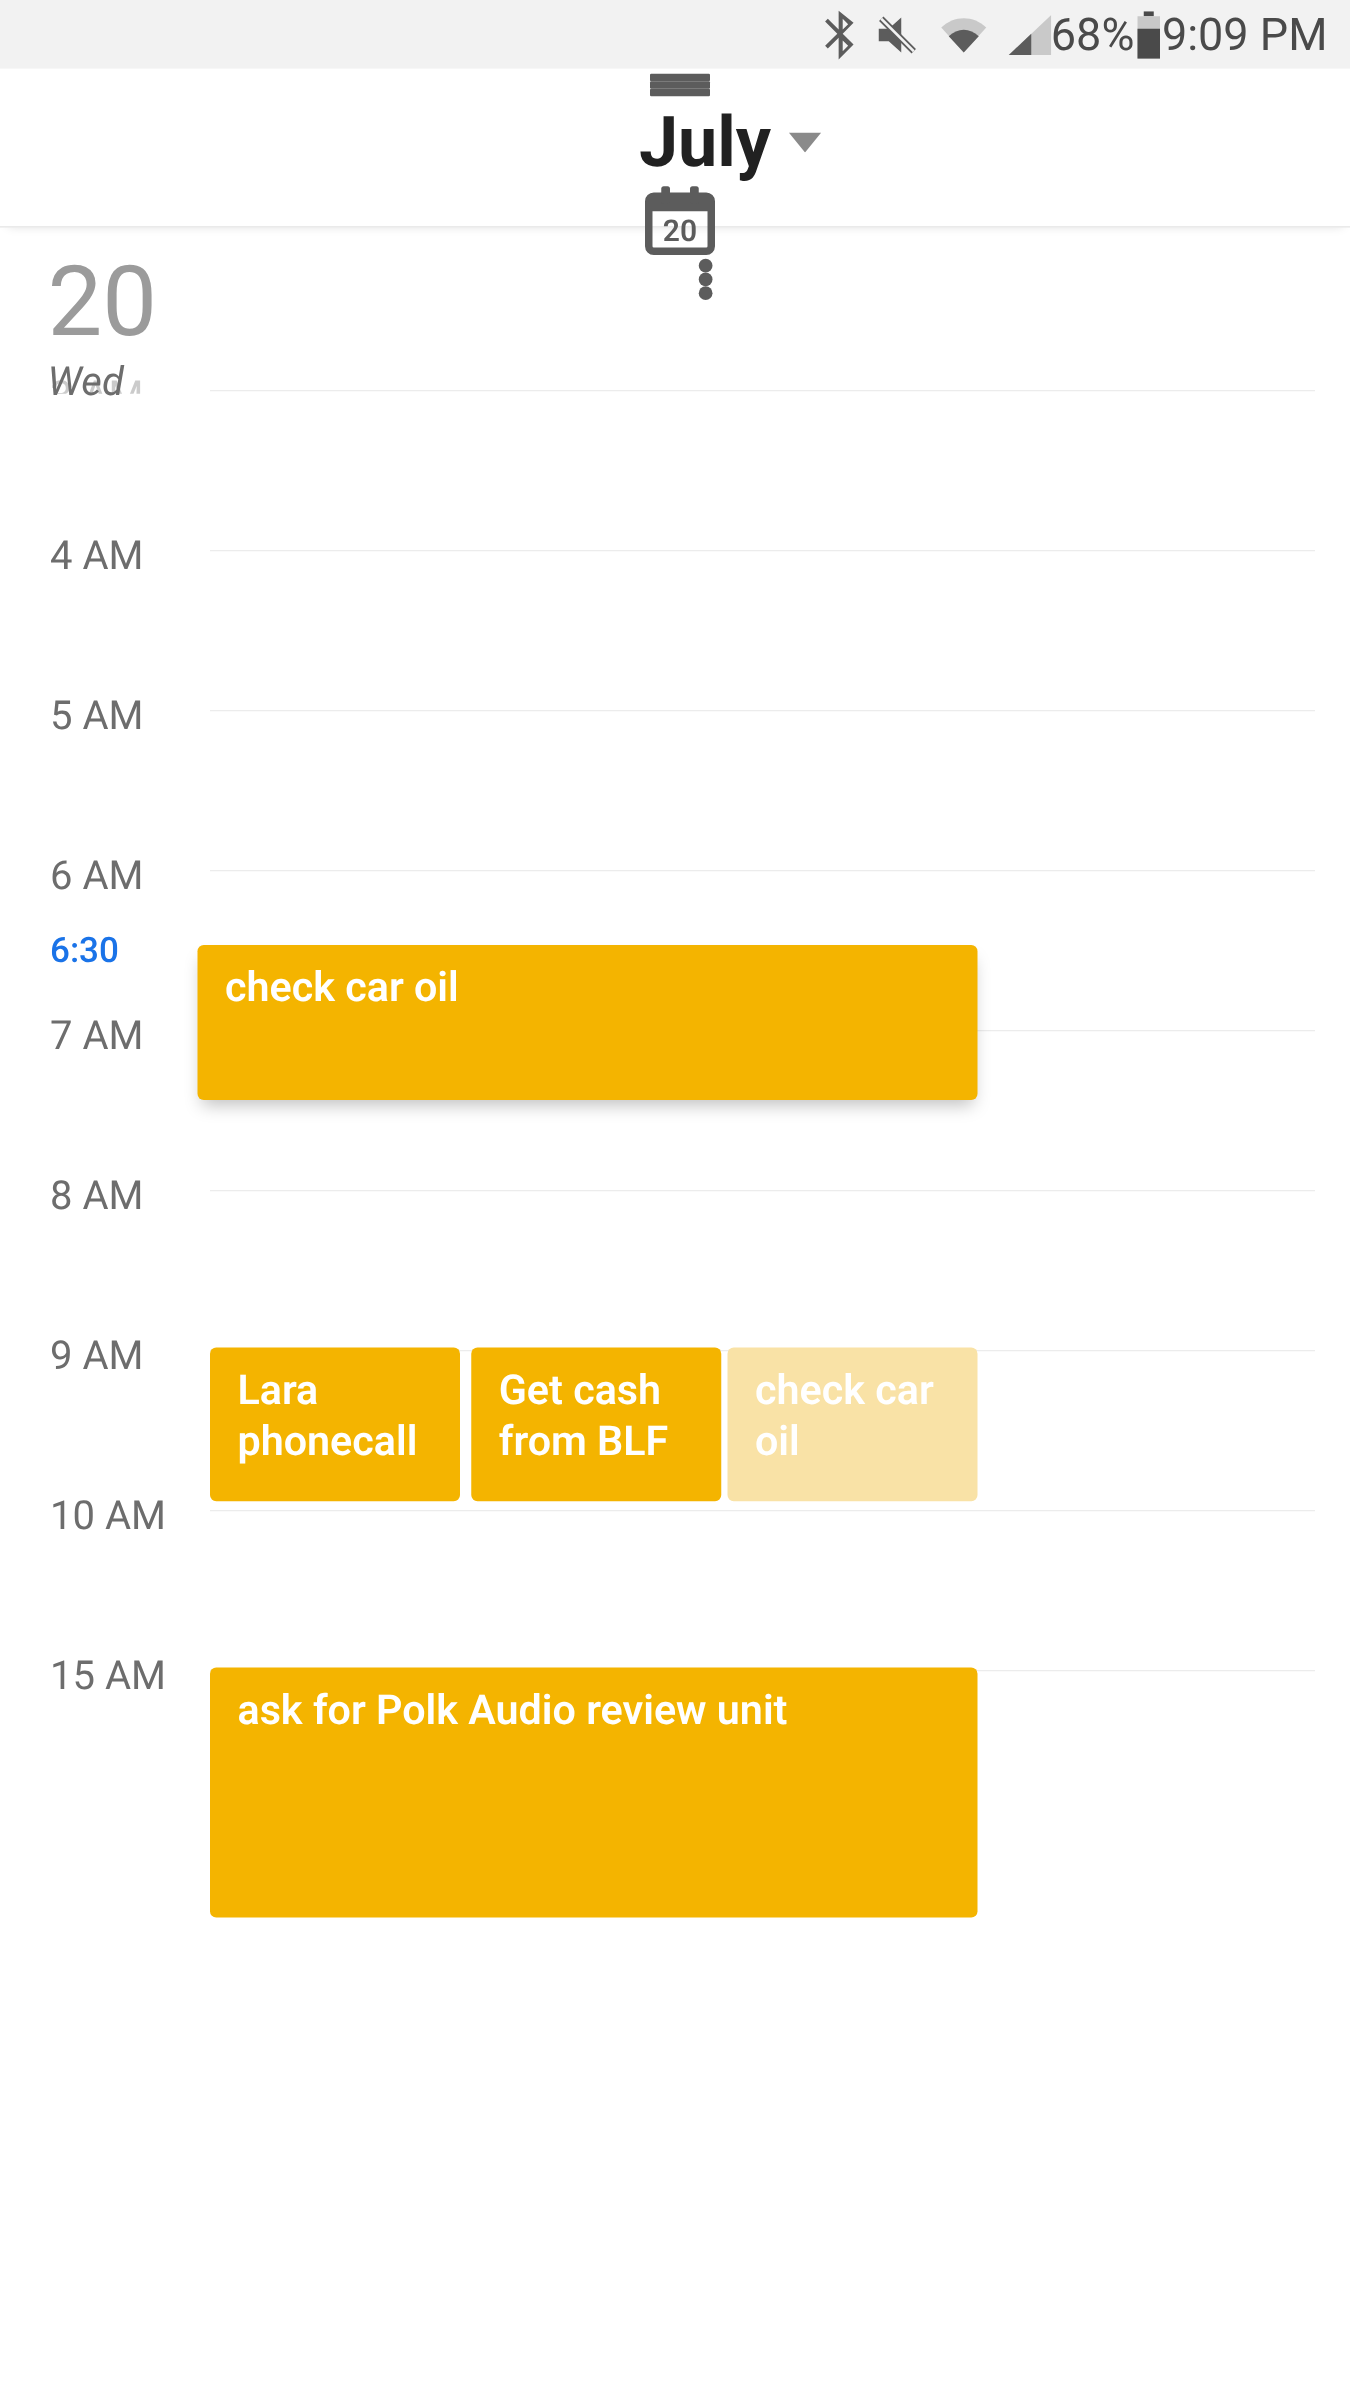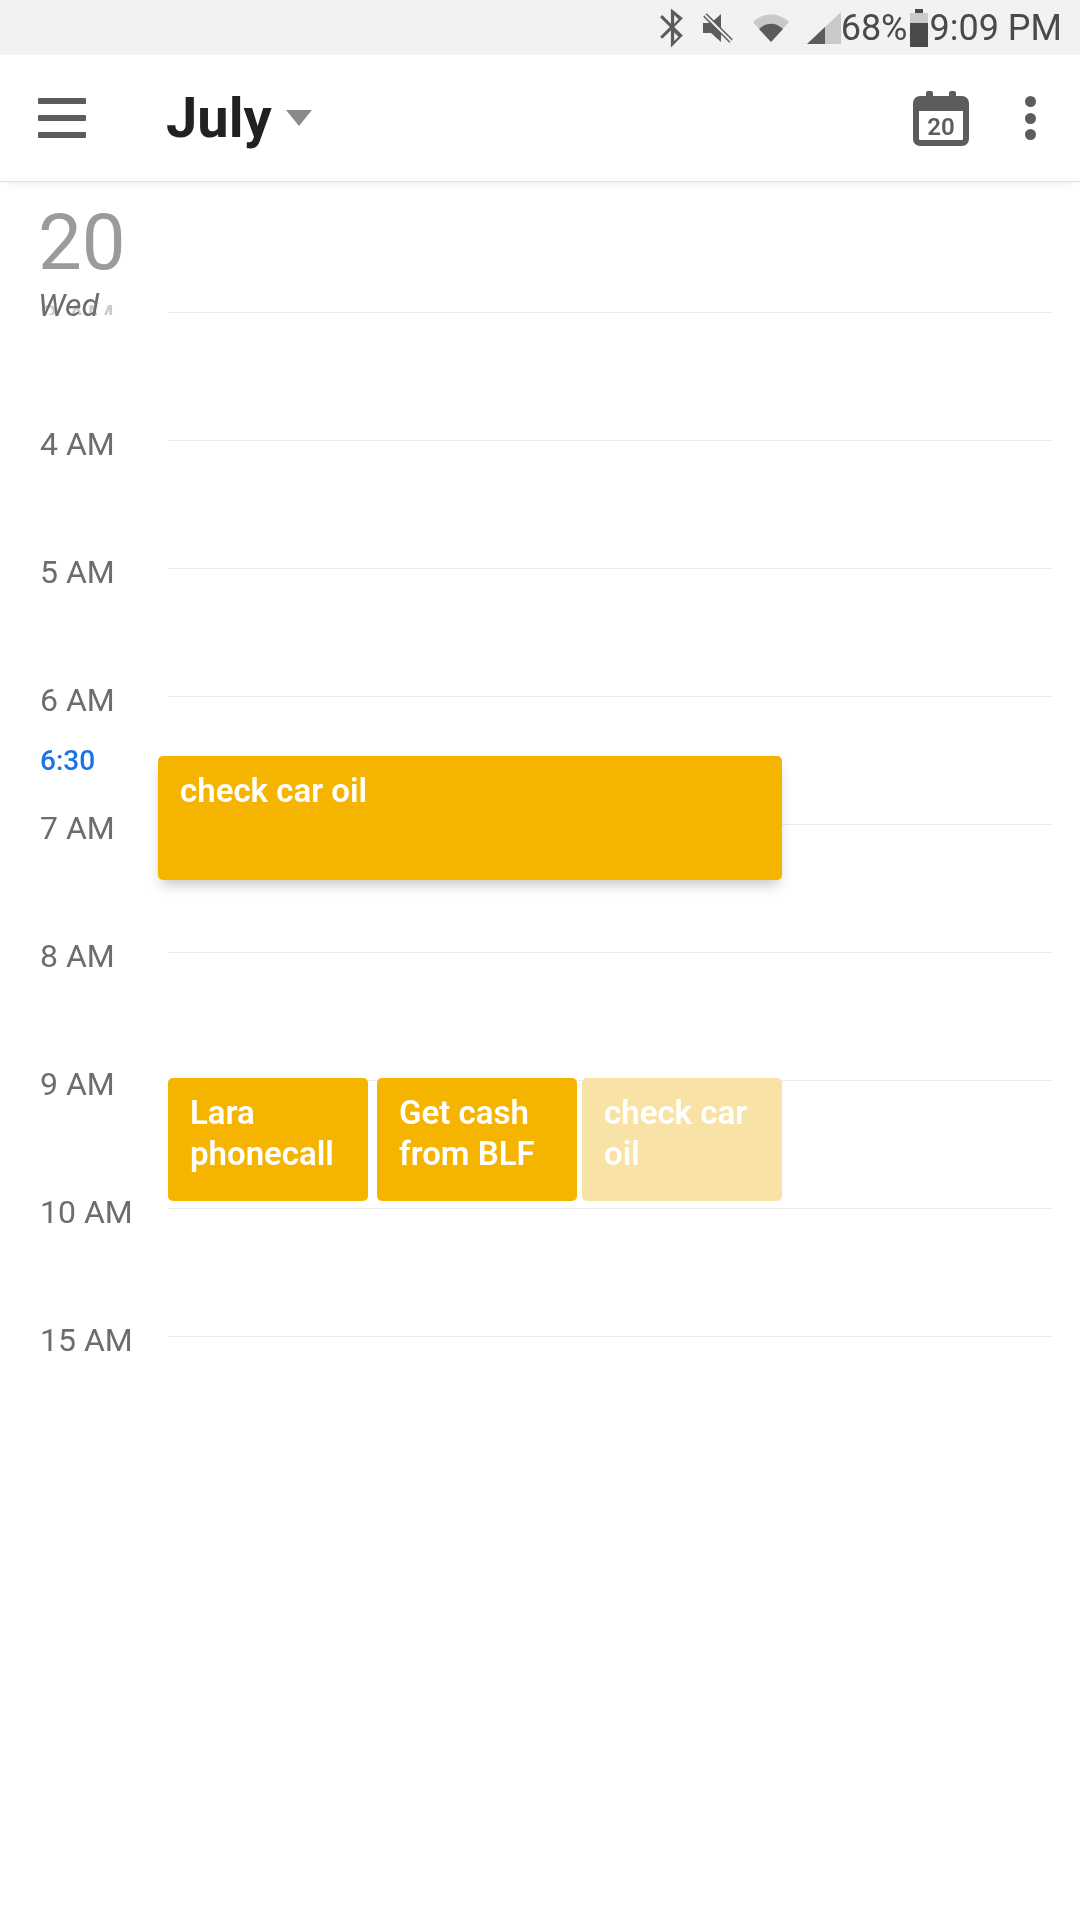--- a/index.html
+++ b/index.html
@@ -22,20 +22,21 @@
 
   
   .app-bar {
     height: 127px;
     background: #ffffff;
     display: flex;
     align-items: center;
     padding: 0 30px 0 38px;
     border-bottom: 1px solid #e3e3e3;
     box-shadow: 0 5px 8px -6px rgba(0,0,0,0.15);
+    flex-direction: column;
   }
   .hamburger { width: 48px; height: 48px; display:flex; flex-direction:column; justify-content:space-between; padding:4px 0; cursor:pointer; }
   .hamburger span { display:block; height:6px; background:#5c5c5c; border-radius:1px; }
   .month-picker { display:flex; align-items:center; margin-left: 80px; cursor:pointer; }
   .month-picker .month { font-size: 56px; font-weight:700; color:#212121; }
   .month-picker .caret { margin-left:14px; }
   .spacer { flex:1; }
   .today-icon { width:58px; height:58px; cursor:pointer; position:relative; }
   .more-icon { width:40px; height:48px; margin-left:40px; display:flex; flex-direction:column; justify-content:space-between; align-items:center; cursor:pointer; padding:2px 0; }
   .more-icon span { width:11px; height:11px; background:#5c5c5c; border-radius:50%; }
@@ -154,14 +155,15 @@
       <div class="hour-line" style="top: 898px;"></div>
       <div class="hour-label" style="top: 1026px;">10 AM</div>
       <div class="hour-line" style="top: 1026px;"></div>
       <div class="hour-label" style="top: 1154px;">15 AM</div>
       <div class="hour-line" style="top: 1154px;"></div>
       <div class="current-time" style="top: 578px;">6:30</div>
       <div class="event shadow" style="top: 574px; left: 158px; width: 624px; height: 124px; background: rgb(244, 180, 0);">check car oil</div>
       <div class="event" style="top: 896px; left: 168px; width: 200px; height: 123px; background: rgb(244, 180, 0);">Lara phonecall</div>
       <div class="event" style="top: 896px; left: 377px; width: 200px; height: 123px; background: rgb(244, 180, 0);">Get cash from BLF</div>
       <div class="event faded" style="top: 896px; left: 582px; width: 200px; height: 123px; background: rgb(249, 226, 166);">check car oil</div>
+      <div class="event" style="top: 1152px; left: 168px; width: 614px; height: 200px; background: rgb(244, 180, 0);">ask for Polk Audio review unit</div>
     </div>
 </div>
 
 </body></html>

